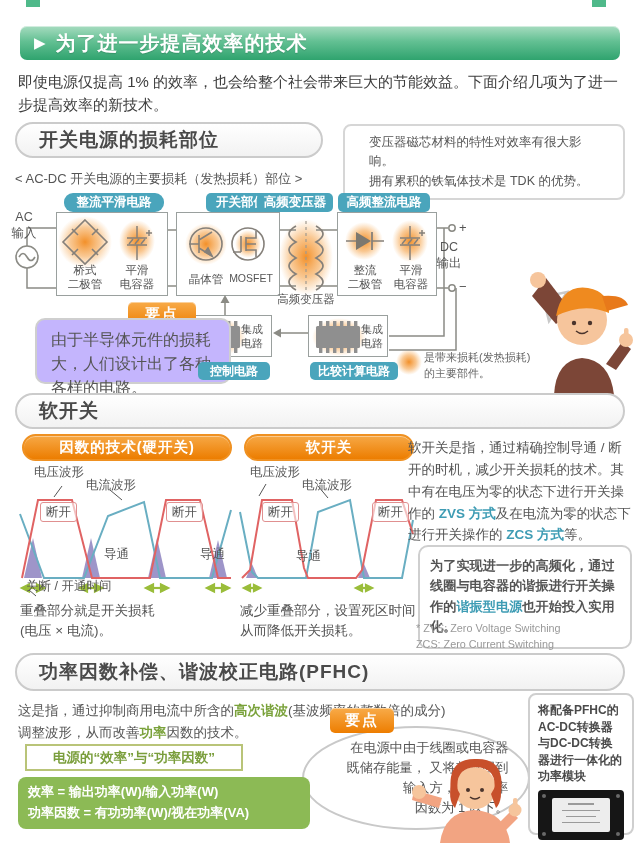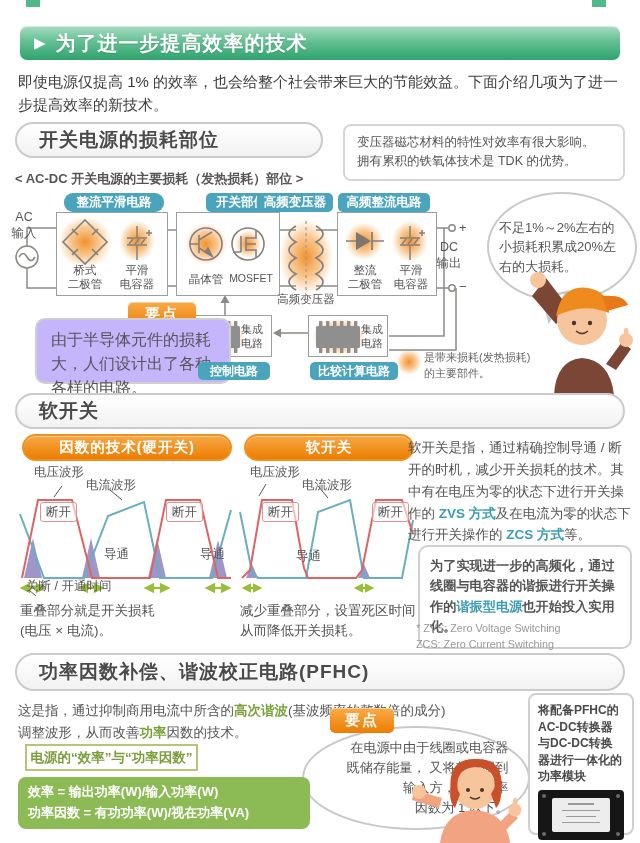--- a/index.html
+++ b/index.html
@@ -13,21 +13,21 @@
        display:flex;align-items:center;padding-left:14px;box-sizing:border-box;
        box-shadow:inset 0 1px 0 rgba(255,255,255,.5);}
   .hdr .play{color:#fff;font-size:15px;margin-right:10px;}
   .hdr .t{color:#fff;font-size:20px;font-weight:bold;letter-spacing:1px;text-shadow:0 1px 1px rgba(0,0,0,.15);}
   .intro{left:18px;top:70px;width:612px;font-size:15px;line-height:1.55;color:#3d3d3d;}
   
   .pill-title{height:36px;border:2px solid #cbcbcb;border-radius:19px;background:linear-gradient(#fff,#f2f2f2);
       display:flex;align-items:center;font-size:19px;font-weight:bold;color:#4a4a4a;
       padding-left:22px;box-sizing:border-box;letter-spacing:1px;}
   .note-box{border:2px solid #d6d6d6;border-radius:8px;background:#fff;font-size:12.5px;
-      line-height:1.55;padding:7px 12px;box-sizing:border-box;color:#555;}
+      line-height:1.55;padding:7px 24px;box-sizing:border-box;color:#555;}
   .subtl{font-size:13px;color:#555;}
   
   .teal{background:#4aa5bc;color:#fff;border-radius:5px;font-weight:bold;font-size:12.5px;
       display:flex;align-items:center;justify-content:center;box-sizing:border-box;}
   
   .wbox{background:#fff;border:1.6px solid #9aa09e;box-sizing:border-box;}
   .clabel{font-size:11.5px;color:#555;text-align:center;line-height:1.25;}
   .orange-tag{background:linear-gradient(#f8ab49,#ed7d00);border-radius:5px;color:#fff;
       font-weight:bold;font-size:15px;display:flex;align-items:center;justify-content:center;
       box-shadow:inset 0 1px 0 rgba(255,255,255,.45);letter-spacing:2px;}
@@ -73,36 +73,33 @@
   <div class="abs hdr">
     <span class="play">▶</span>
     <span class="t">为了进一步提高效率的技术</span>
   </div>
 
   <div class="abs intro">即使电源仅提高 1% 的效率，也会给整个社会带来巨大的节能效益。下面介绍几项为了进一步提高效率的新技术。</div>
 
   <div class="abs pill-title" style="left:15px;top:122px;width:308px;">开关电源的损耗部位</div>
   <div class="abs note-box pre" style="left:343px;top:124px;width:282px;">变压器磁芯材料的特性对效率有很大影响。
 拥有累积的铁氧体技术是 TDK 的优势。</div>
-  <div class="abs subtl" style="left:15px;top:170px;font-weight:bold;">&lt; AC-DC 开关电源的主要损耗（发热损耗）部位 &gt;</div>
+  <div class="abs subtl" style="left:15px;top:170px;">&lt; AC-DC 开关电源的主要损耗（发热损耗）部位 &gt;</div>
 
   <div class="abs teal" style="left:64px;top:193px;width:100px;height:19px;border-radius:9px;">整流平滑电路</div>
   <div class="abs teal" style="left:190px;top:193px;width:70px;height:19px;margin-left:16px;">开关部位</div>
   <div class="abs teal" style="left:257px;top:193px;width:76px;height:19px;">高频变压器</div>
   <div class="abs teal" style="left:338px;top:193px;width:92px;height:19px;">高频整流电路</div>
 
   <div class="abs wbox" style="left:56px;top:212px;width:112px;height:84px;"></div>
   <div class="abs wbox" style="left:176px;top:212px;width:104px;height:84px;"></div>
   <div class="abs wbox" style="left:337px;top:212px;width:100px;height:84px;"></div>
   <div class="abs wbox" style="left:188px;top:315px;width:84px;height:42px;"></div>
   <div class="abs wbox" style="left:308px;top:315px;width:80px;height:42px;"></div>
 
-  <div class="abs bubble" style="left:487px;top:192px;width:150px;height:110px;">
-    <div style="width:126px;font-size:13px;line-height:1.5;color:#555;">不足1%～2%左右的小损耗积累成20%左右的大损耗。</div>
-  </div>
 
   <svg class="abs" style="left:0;top:190px;pointer-events:none;" width="640" height="205" viewBox="0 190 640 205">
     <defs>
       <radialGradient id="glow">
         <stop offset="0%" stop-color="#f28a1e" stop-opacity="0.95"></stop>
         <stop offset="55%" stop-color="#f49b3a" stop-opacity="0.55"></stop>
         <stop offset="100%" stop-color="#f6ab55" stop-opacity="0"></stop>
       </radialGradient>
     </defs>
 
@@ -344,21 +341,21 @@
   <div class="abs rpar" style="left:18px;top:700px;width:438px;"><span>这是指，通过抑制商用电流中所含的</span><span class="hl-green">高次谐波</span><span>(基波频率的整数倍的成分)调整波形，从而改善</span><span class="hl-green">功率</span><span>因数的技术。</span></div>
 
   <div class="abs bubble" style="left:302px;top:726px;width:228px;height:104px;text-align:right;">
     <div class="pre" style="width:185px;font-size:13.2px;line-height:1.5;color:#555;">在电源中由于线圈或电容器
 既储存能量， 又将其返回到
 输入方，因此功率
 因数为 1 以下。</div>
   </div>
   <div class="abs orange-tag" style="left:330px;top:708px;width:64px;height:25px;">要点</div>
 
-  <div class="abs ftitle" style="left:25px;top:744px;width:173px;height:27px;text-align:center;">电源的“效率”与“功率因数”</div>
+  <div class="abs ftitle" style="left:25px;top:744px;width:218px;height:27px;text-align:center;">电源的“效率”与“功率因数”</div>
   <div class="abs fgreen" style="left:18px;top:777px;width:292px;">
     <div>效率 = 输出功率(W)/输入功率(W)</div>
     <div>功率因数 = 有功功率(W)/视在功率(VA)</div>
   </div>
 
   <svg class="abs" style="left:412px;top:752px;" width="125" height="91" viewBox="0 0 125 91">
     <path d="M2,38 L30,46 L27,56 L0,48 Z" fill="#f2a482"></path>
     <circle cx="7" cy="40" r="7" fill="#f6c59c"></circle>
     <path d="M28,91 Q32,60 62,58 Q94,60 98,91 Z" fill="#f2a482"></path>
     <circle cx="63" cy="36" r="21" fill="#f6c59c"></circle>

